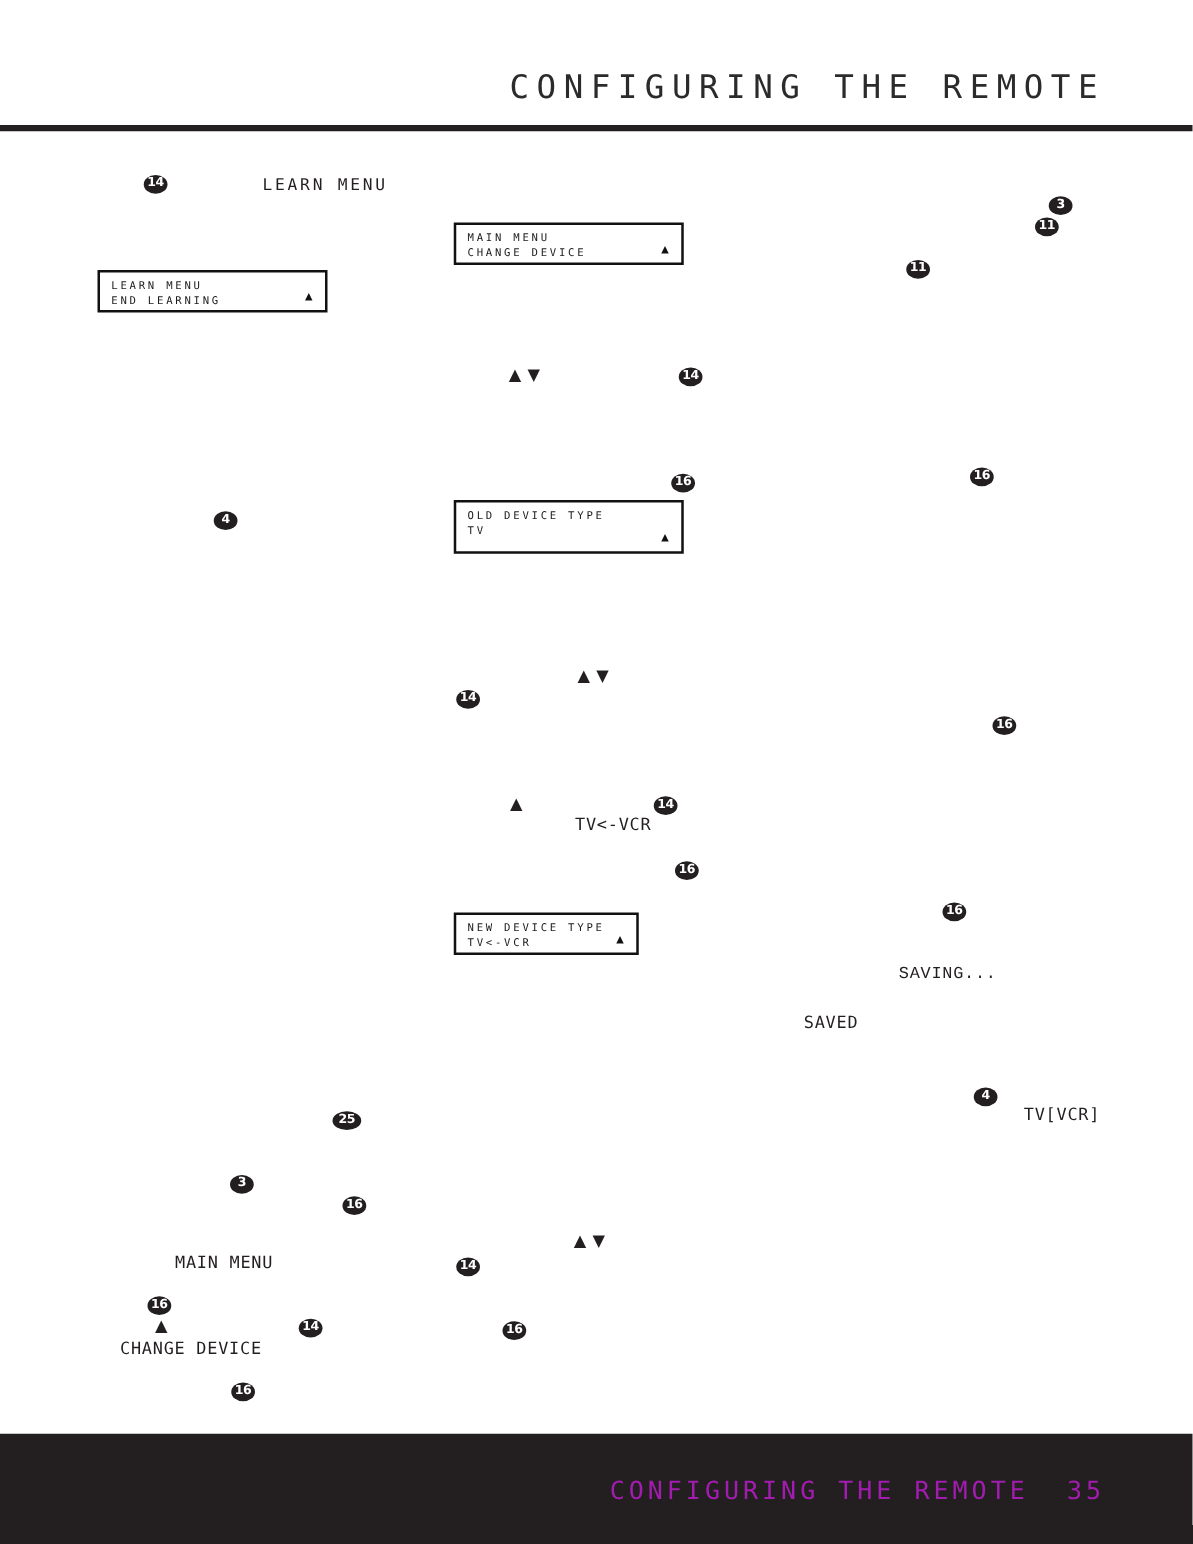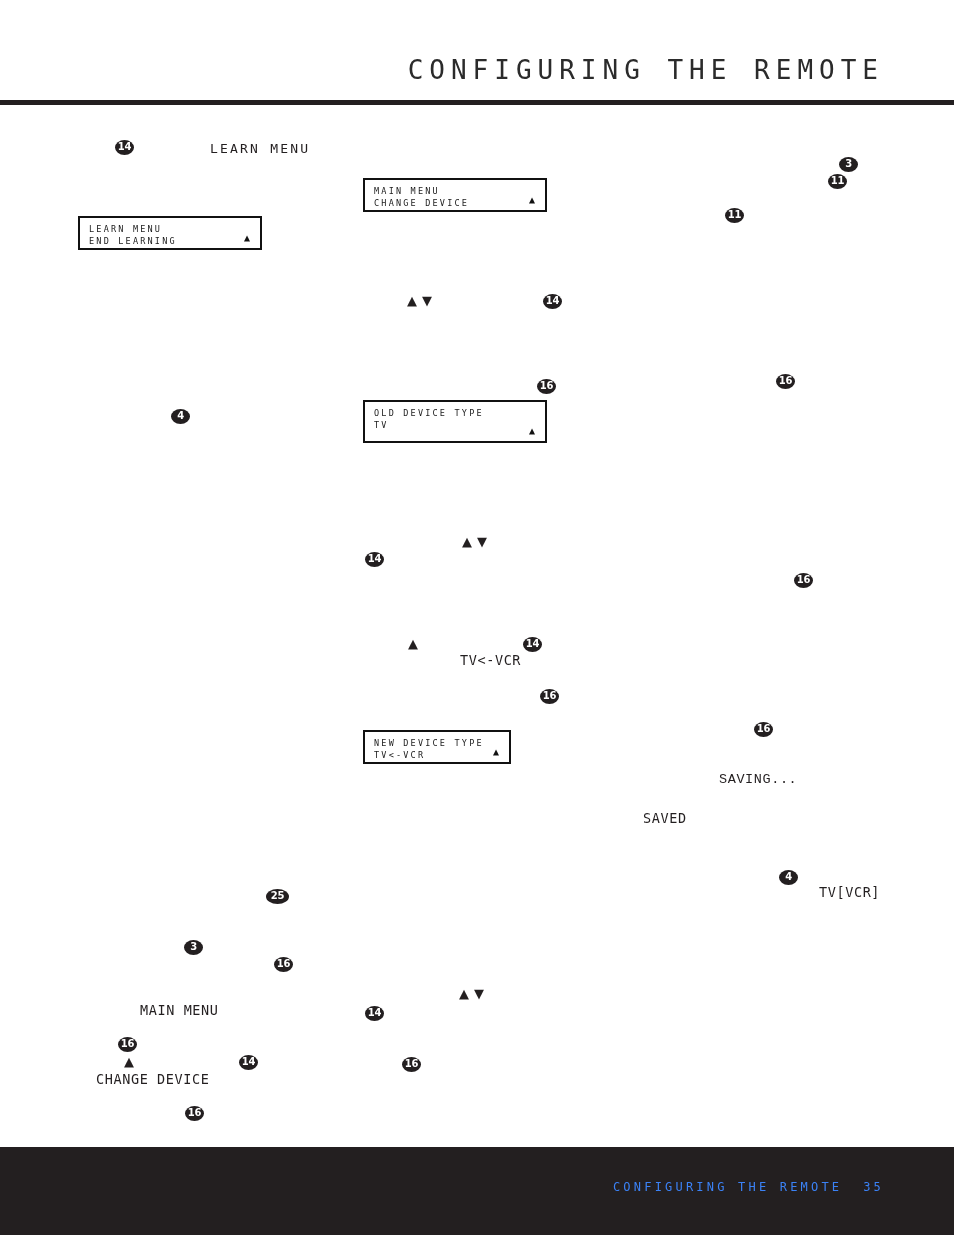--- a/index.html
+++ b/index.html
@@ -49,23 +49,23 @@
     top: 1147px;
     width: 954px;
     height: 88px;
     background: #231f20;
   }
   #footer-text {
     position: absolute;
     right: 70px;
     top: 1180px;
     font-family: "DejaVu Sans Mono", monospace;
-    font-size: 12px;
+    font-size: 20px;
     letter-spacing: 3.2px;
-    color: #3b82f6;
+    color: #a21caf;
     white-space: nowrap;
   }
 
   
   .badge {
     position: absolute;
     display: flex;
     align-items: center;
     justify-content: center;
     width: 19px;

